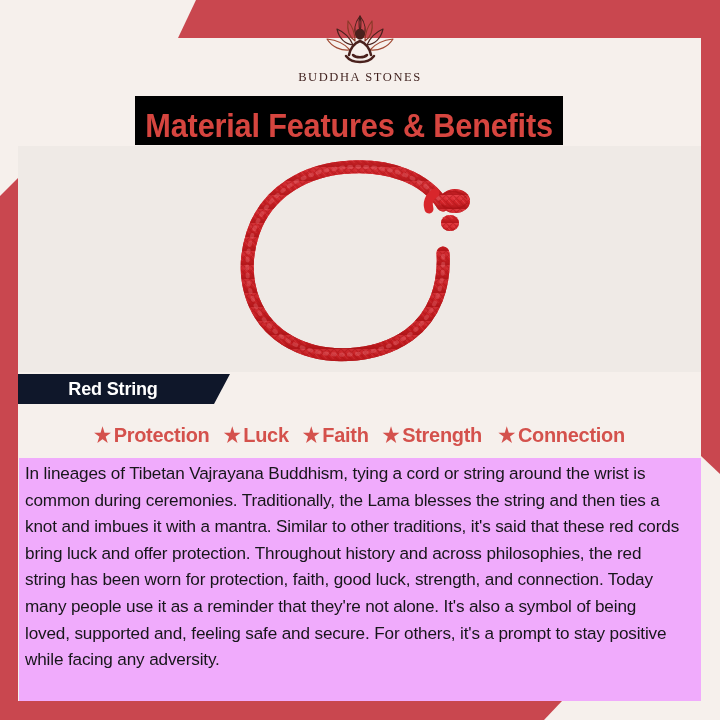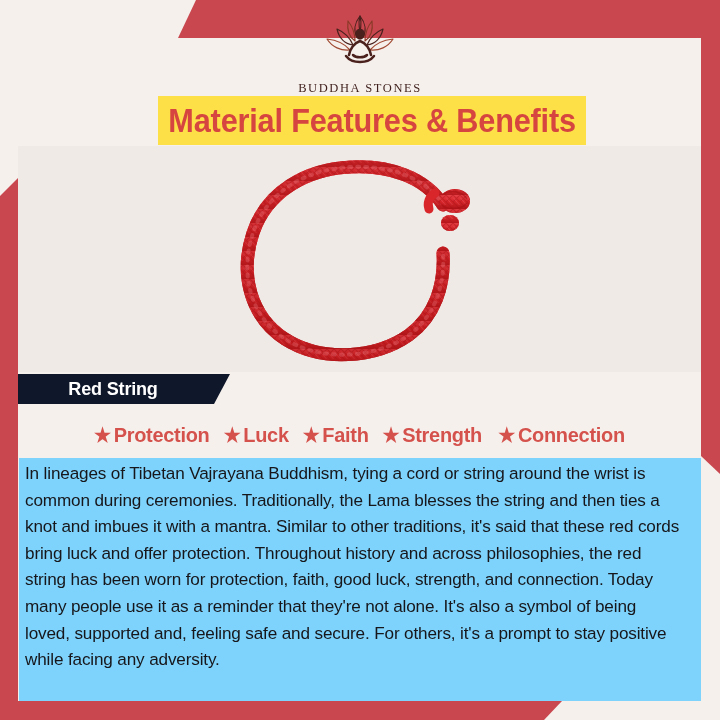--- a/index.html
+++ b/index.html
@@ -46,34 +46,34 @@
     position: absolute;
     top: 0; left: 0; width: 720px; height: 146px;
   }
   .logo-wrap {
     position: absolute;
     top: 12px; left: 0; width: 720px;
     display: flex; flex-direction: column; align-items: center;
   }
   .logo-mark { width: 84px; height: 56px; display: block; }
   .logo-word {
-    margin-top: 13px;
+    margin-top: 2px;
     font-family: "Liberation Serif", serif;
     font-size: 12.5px;
     letter-spacing: 1.6px;
     color: #3e1f1c;
     font-weight: 400;
   }
 
   .title-plate {
     position: absolute;
-    left: 158px; top: 96px;
+    left: 135px; top: 96px;
     width: 428px; height: 49px;
-    background: #fde047;
-    display: flex; align-items: center; justify-content: center;
+    background: #000000;
+    display: flex; align-items: flex-end; justify-content: center;
   }
   .title-text {
     color: #d6453f;
     font-size: 33px;
     font-weight: bold;
     letter-spacing: -0.2px;
     transform: scaleX(0.93);
     white-space: nowrap;
   }
 
@@ -123,21 +123,21 @@
     letter-spacing: -0.3px;
     transform: scaleX(0.95);
     white-space: nowrap;
   }
   .benefit .star { font-size: 20px; margin-right: 3px; line-height: 1; }
 
   
   .copy-panel {
     position: absolute;
     left: 19px; top: 458px; right: 19px; bottom: 19px;
-    background: #7dd3fc;
+    background: #f0abfc;
     padding: 2px 8px 16px 6px;
   }
   .copy-text {
     color: #17161a;
     font-size: 17.4px;
     line-height: 26.6px;
     letter-spacing: -0.15px;
     text-align: left;
     transform: scaleX(0.985);
     transform-origin: left top;

